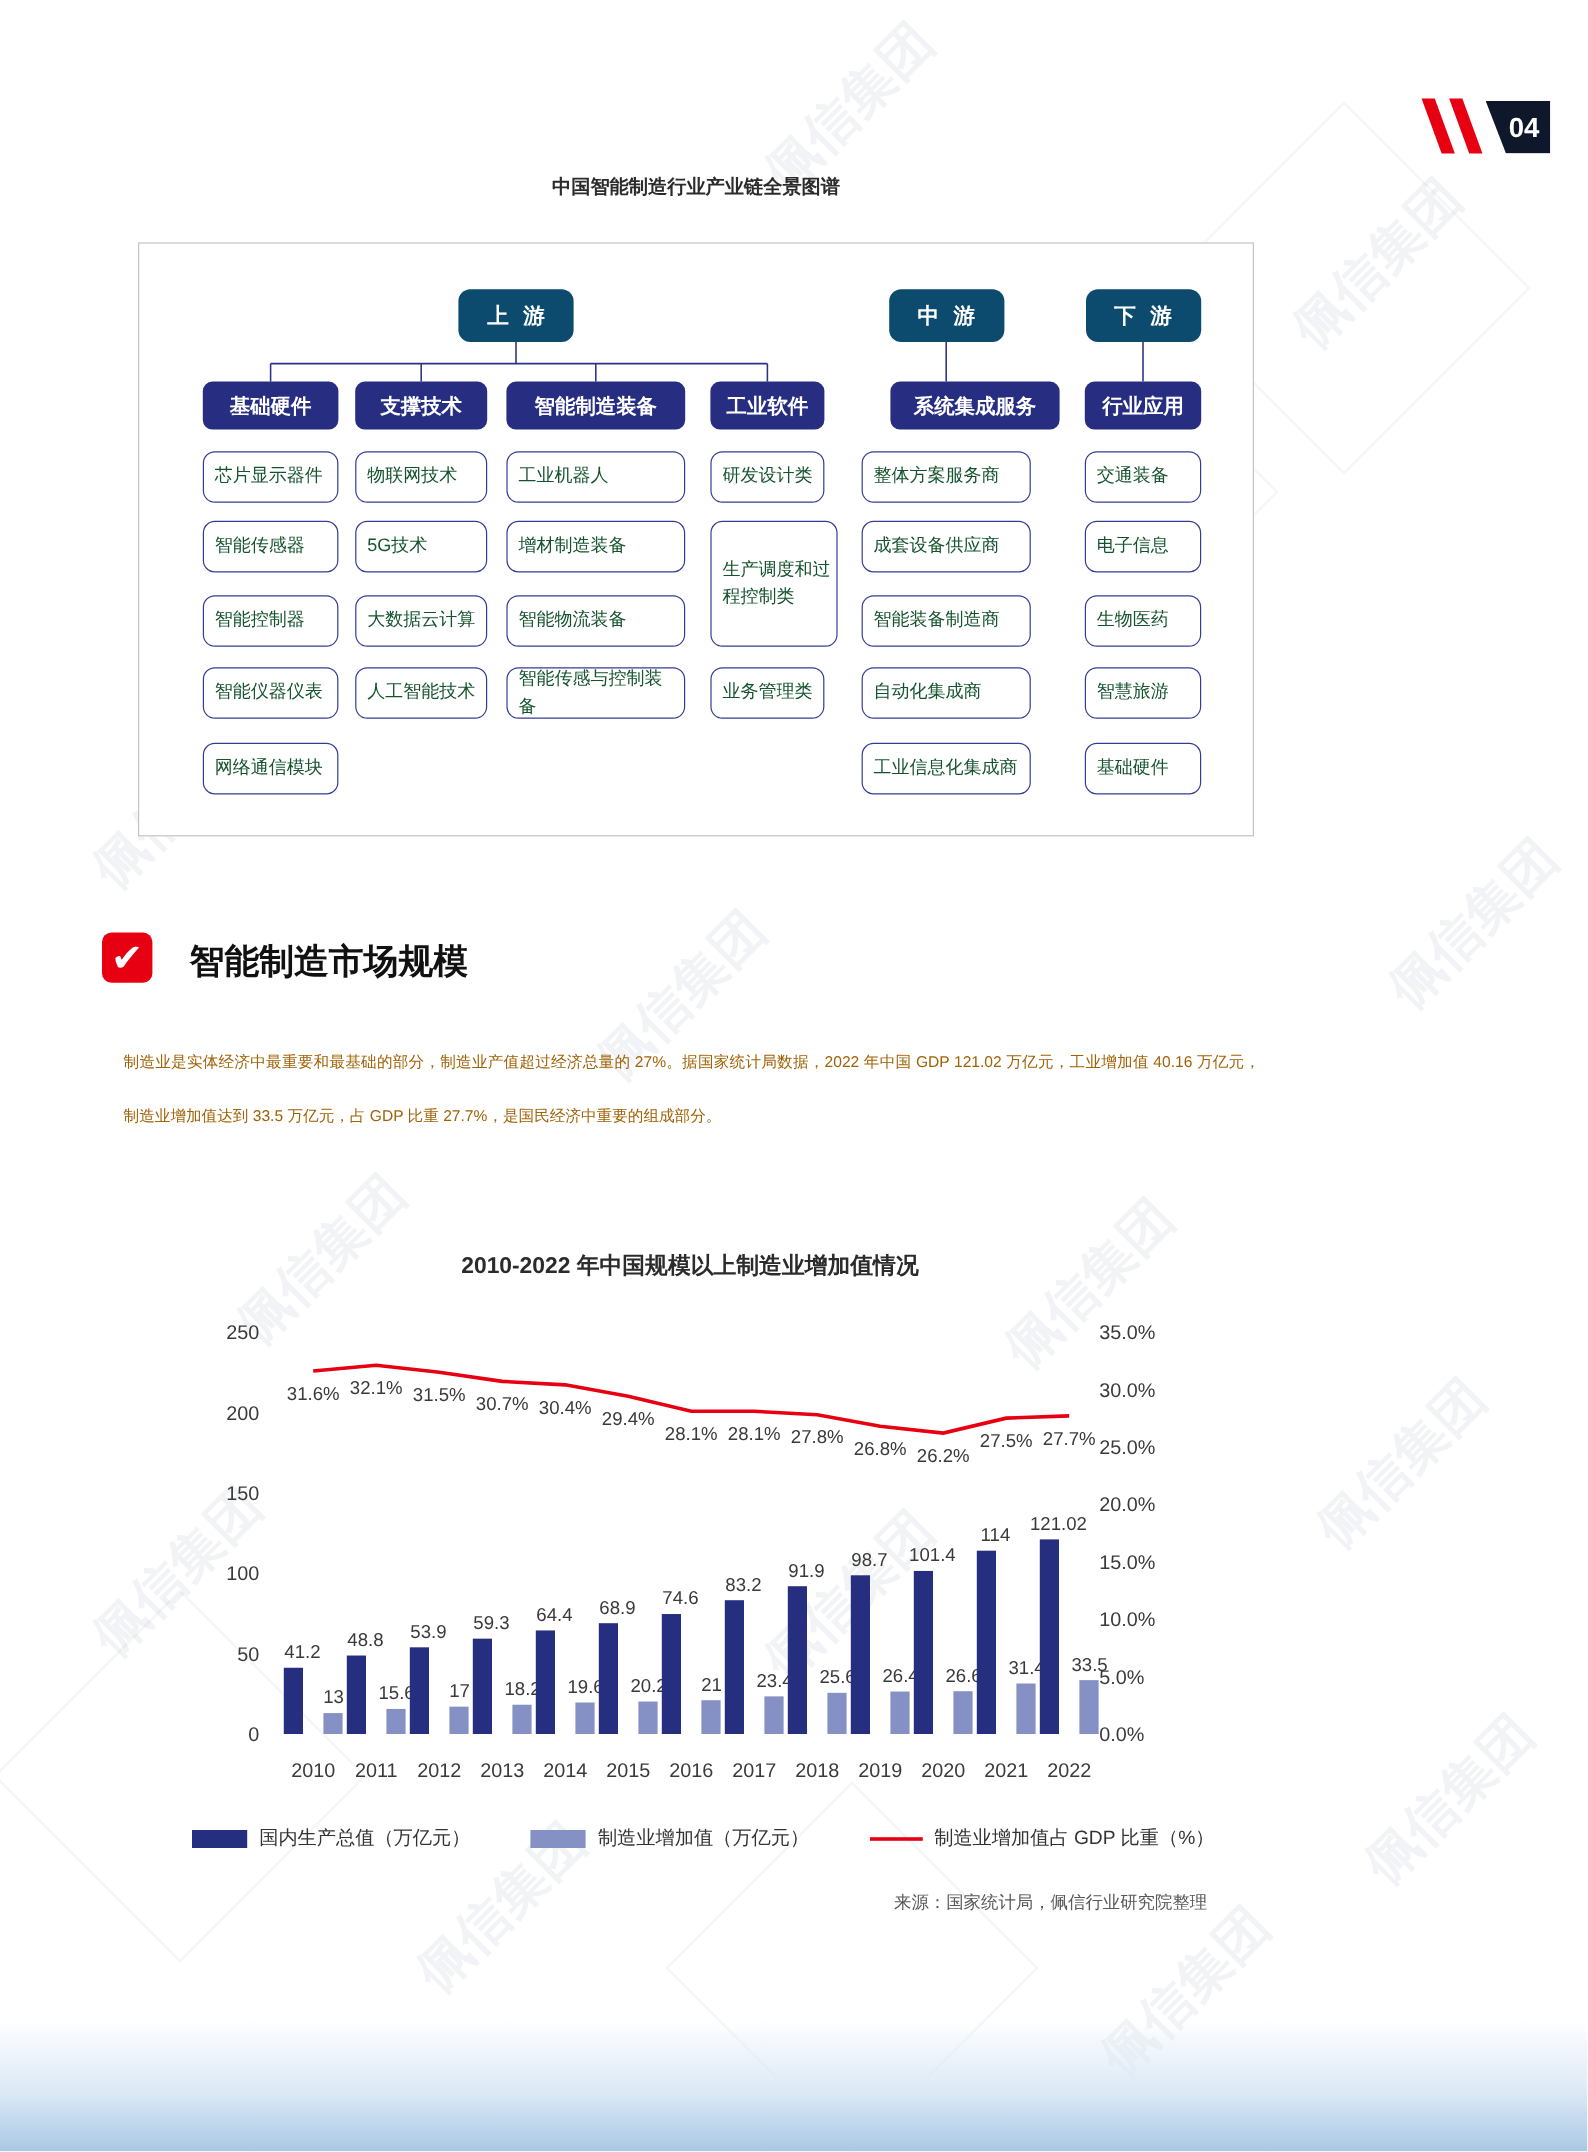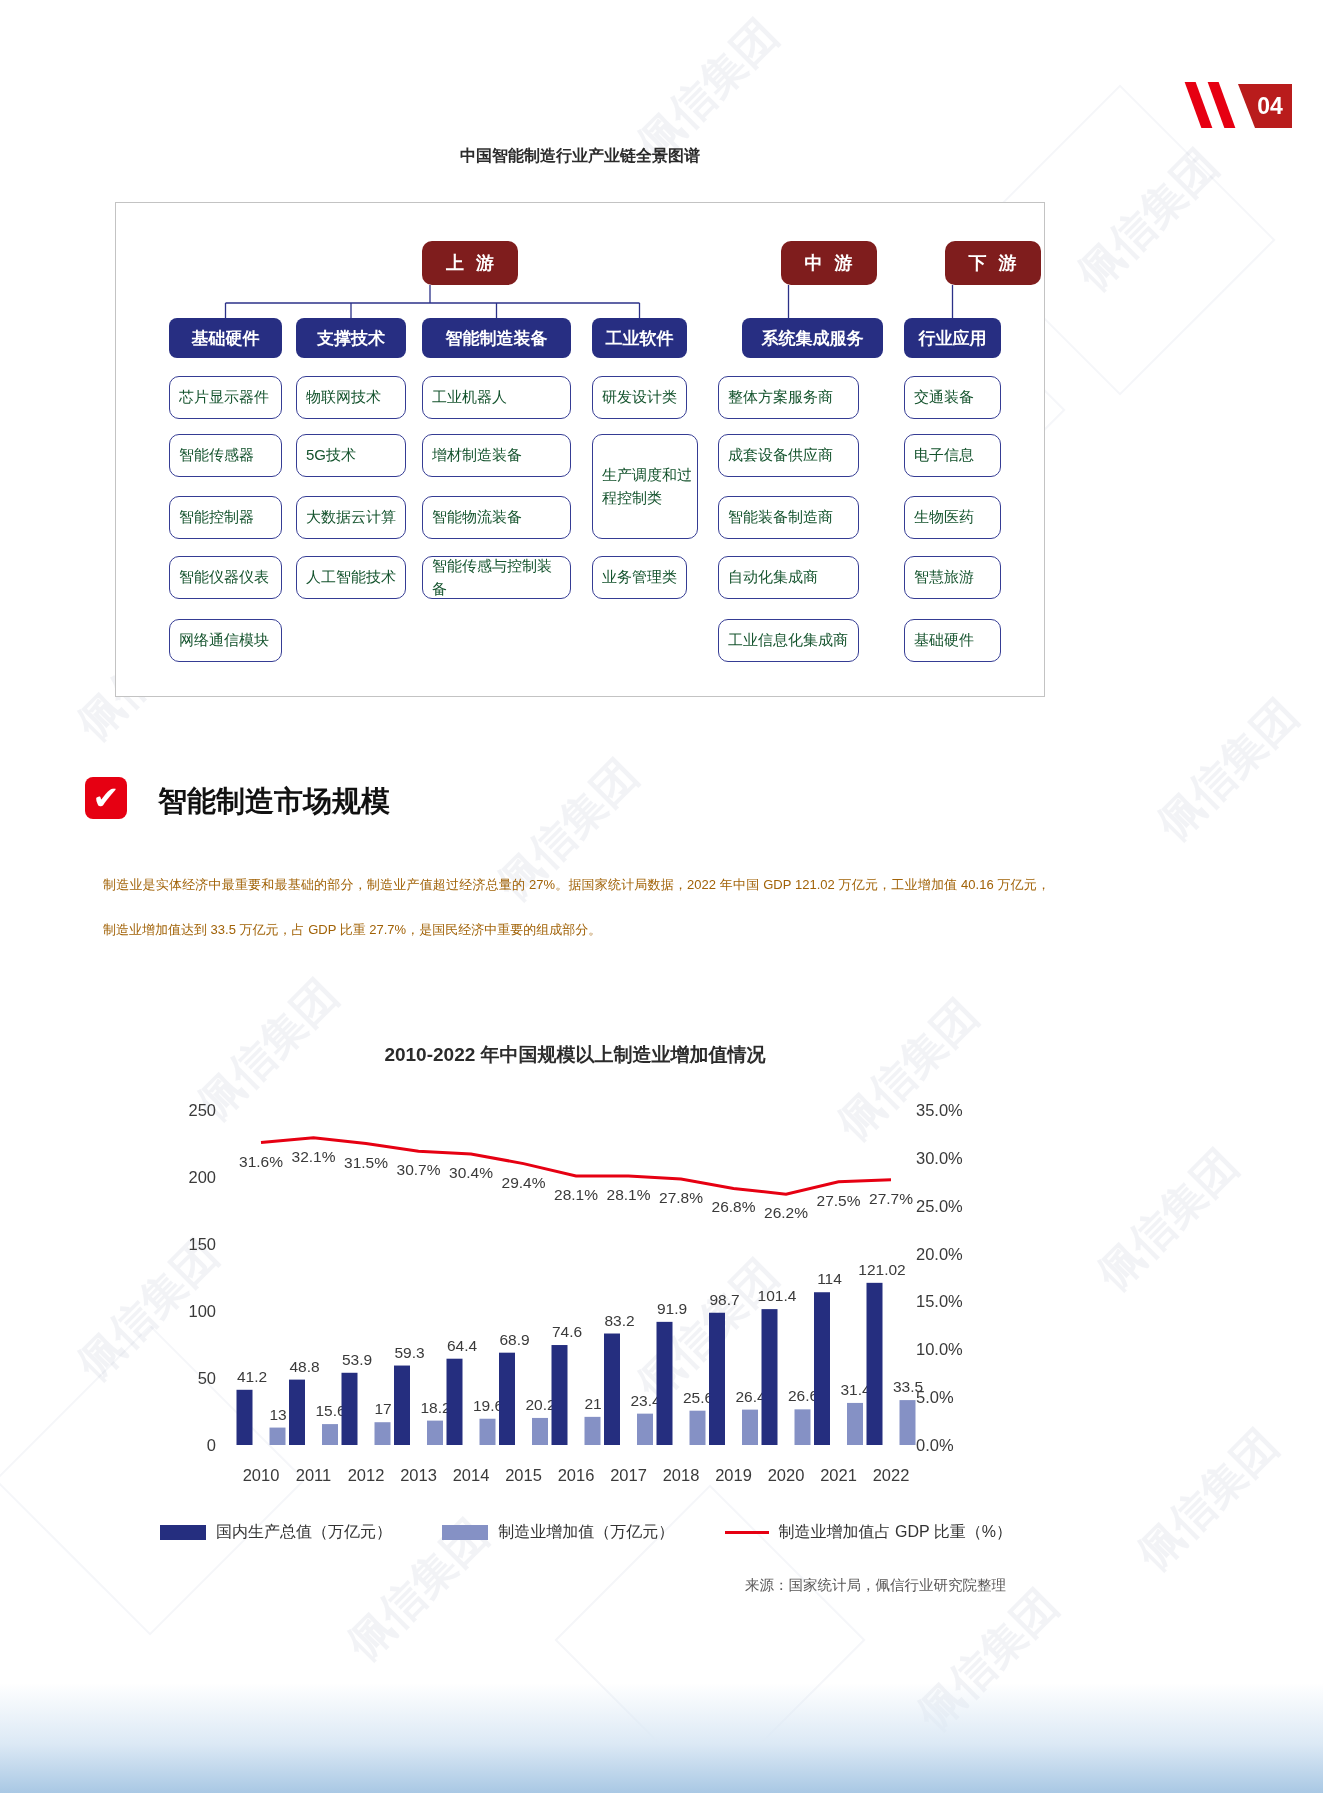--- a/index.html
+++ b/index.html
@@ -8,33 +8,33 @@
           font-family:"Liberation Sans","DejaVu Sans",sans-serif; color:#333; }
 
   
   .wm { position:absolute; font-weight:bold; font-size:44px; color:rgba(130,142,168,0.10);
         transform:rotate(-45deg); white-space:nowrap; pointer-events:none; }
   .wm-diamond { position:absolute; width:220px; height:220px; border:2px solid rgba(140,155,185,0.09);
         transform:rotate(45deg); pointer-events:none; }
 
   
   .badge-stripe { position:absolute; top:82px; width:11px; height:46px; background:#e60012; transform:skewX(20deg); }
-  .badge-box { position:absolute; left:1238px; top:84px; width:54px; height:44px; background:#b91c1c;
+  .badge-box { position:absolute; left:1238px; top:84px; width:54px; height:44px; background:#0f172a;
         clip-path:polygon(0 0,100% 0,100% 100%,17px 100%); display:flex; align-items:center; justify-content:center; }
   .badge-box span { color:#fff; font-weight:bold; font-size:23px; padding-left:10px; }
 
   .diagram-title { position:absolute; left:115px; top:146px; width:930px; text-align:center;
         font-size:16px; font-weight:bold; color:#2b2b2b; }
 
   .diagram-box { position:absolute; left:115px; top:202px; width:930px; height:495px;
         border:1px solid #c3c3c3; background:#fff; }
   .diagram-box svg { position:absolute; left:0; top:0; }
-  .tier { position:absolute; height:44px; background:#7f1d1d; border-radius:10px; color:#fff;
+  .tier { position:absolute; height:44px; background:#0c4a6e; border-radius:10px; color:#fff;
         font-size:18px; font-weight:bold; display:flex; align-items:center; justify-content:center;
-        letter-spacing:12px; padding-left:12px;margin-left:40px; }
+        letter-spacing:12px; padding-left:12px; }
   .cat-header { position:absolute; height:40px; background:#272e82; border-radius:8px; color:#fff;
         font-size:17px; font-weight:bold; display:flex; align-items:center; justify-content:center; }
   .chain-item { position:absolute; background:#fff; border:1.5px solid #353c94; border-radius:10px;
         color:#14532d; font-size:15px; display:flex; align-items:center; padding:0 4px 0 9px; line-height:1.5; }
 
   .source-note { position:absolute; font-size:14.5px; color:#595757; text-align:right; }
 
   .section-heading-icon { position:absolute; left:85px; top:777px; width:42px; height:42px; background:#e60012;
         border-radius:8px; display:flex; align-items:center; justify-content:center;
         color:#fff; font-size:32px; font-weight:bold; }

